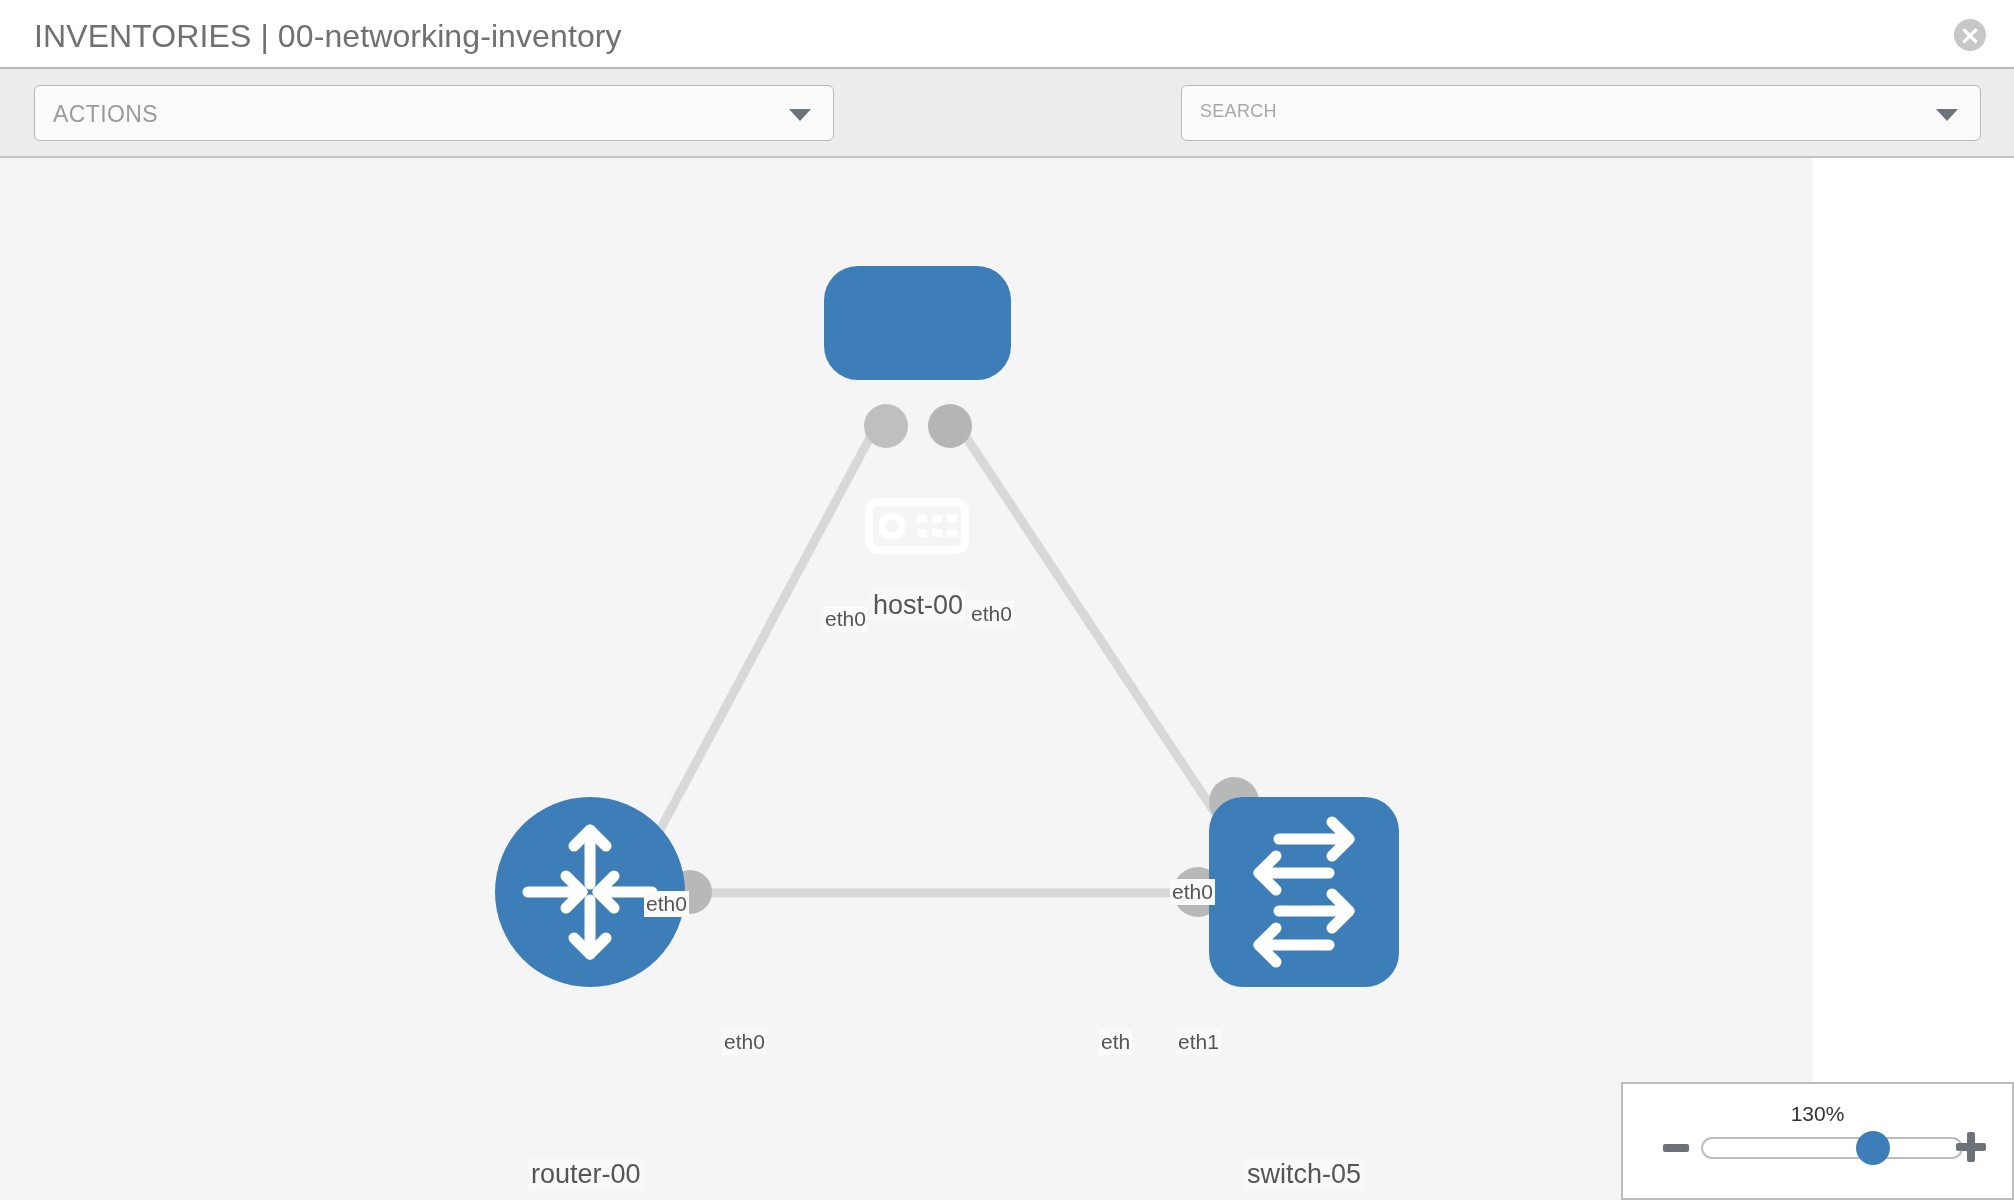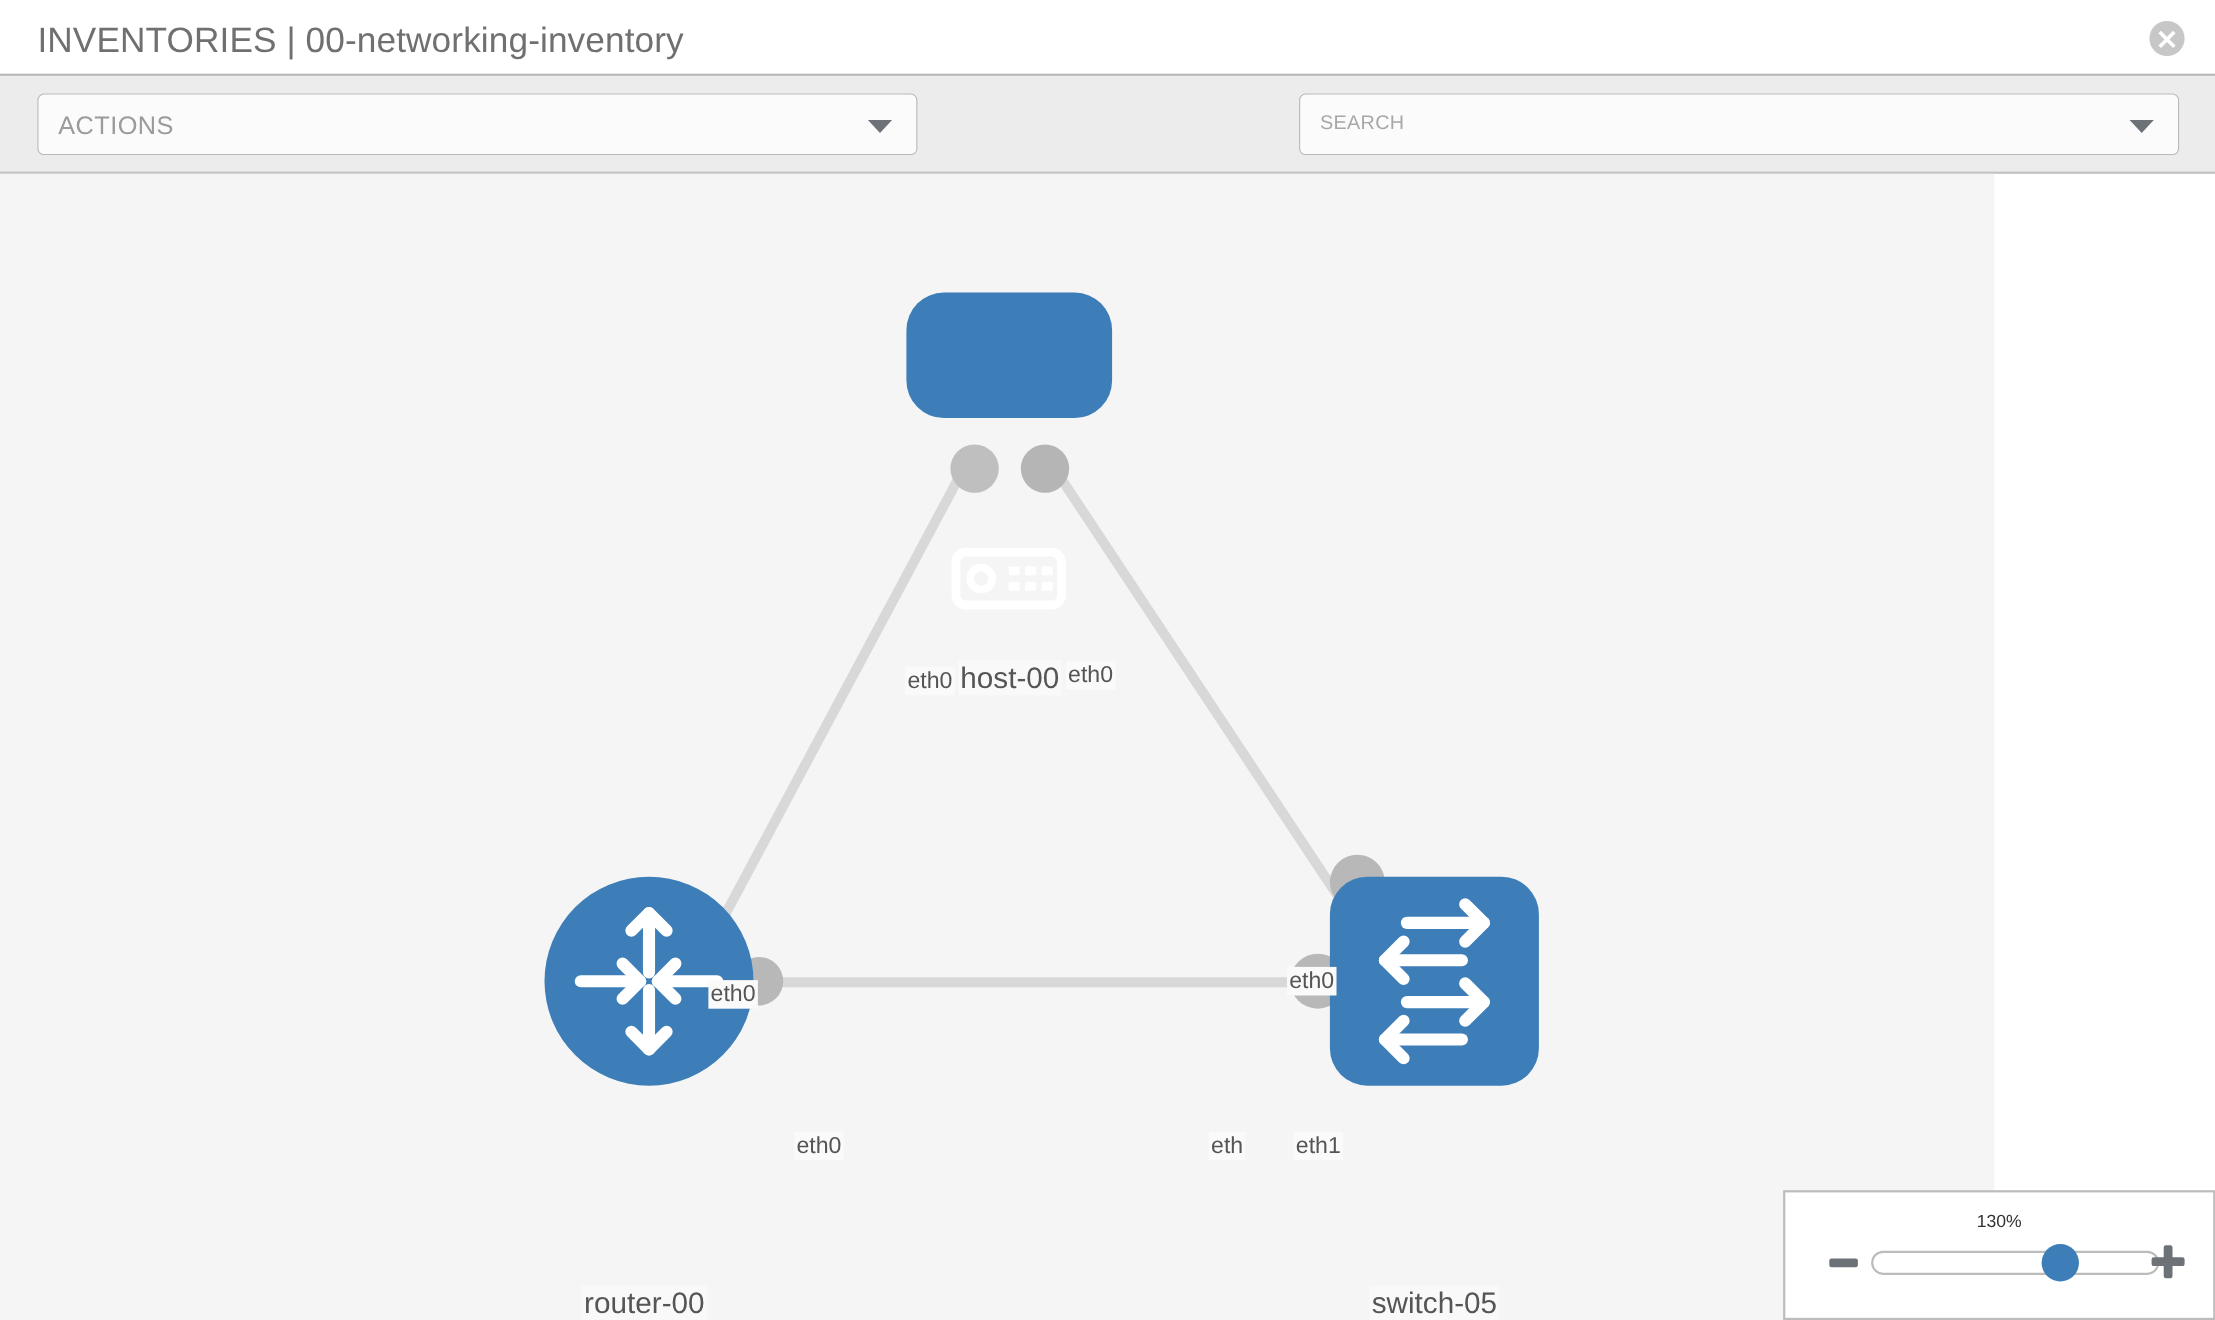--- a/index.html
+++ b/index.html
@@ -123,21 +123,20 @@
 
   
   .node-label {
     position: absolute;
     background: #f9f9f9;
     color: #555555;
     font-size: 27px;
     line-height: 32px;
     white-space: nowrap;
     padding: 0 2px;
-    margin-top: 11px;
   }
   .iface-label {
     position: absolute;
     background: #fafafa;
     color: #555555;
     font-size: 21px;
     line-height: 26px;
     white-space: nowrap;
     padding: 0 2px;
   }
@@ -151,21 +150,21 @@
     height: 118px;
     background: #ffffff;
     border: 2px solid #bcbcbc;
     box-sizing: border-box;
   }
   #zoom-pct {
     position: absolute;
     left: 0; right: 0;
     top: 18px;
     text-align: center;
-    font-size: 16px;
+    font-size: 21px;
     color: #333333;
   }
   #zoom-minus {
     position: absolute;
     left: 40px;
     top: 60px;
     width: 26px;
     height: 8px;
     background: #6d7278;
     border-radius: 2px;

